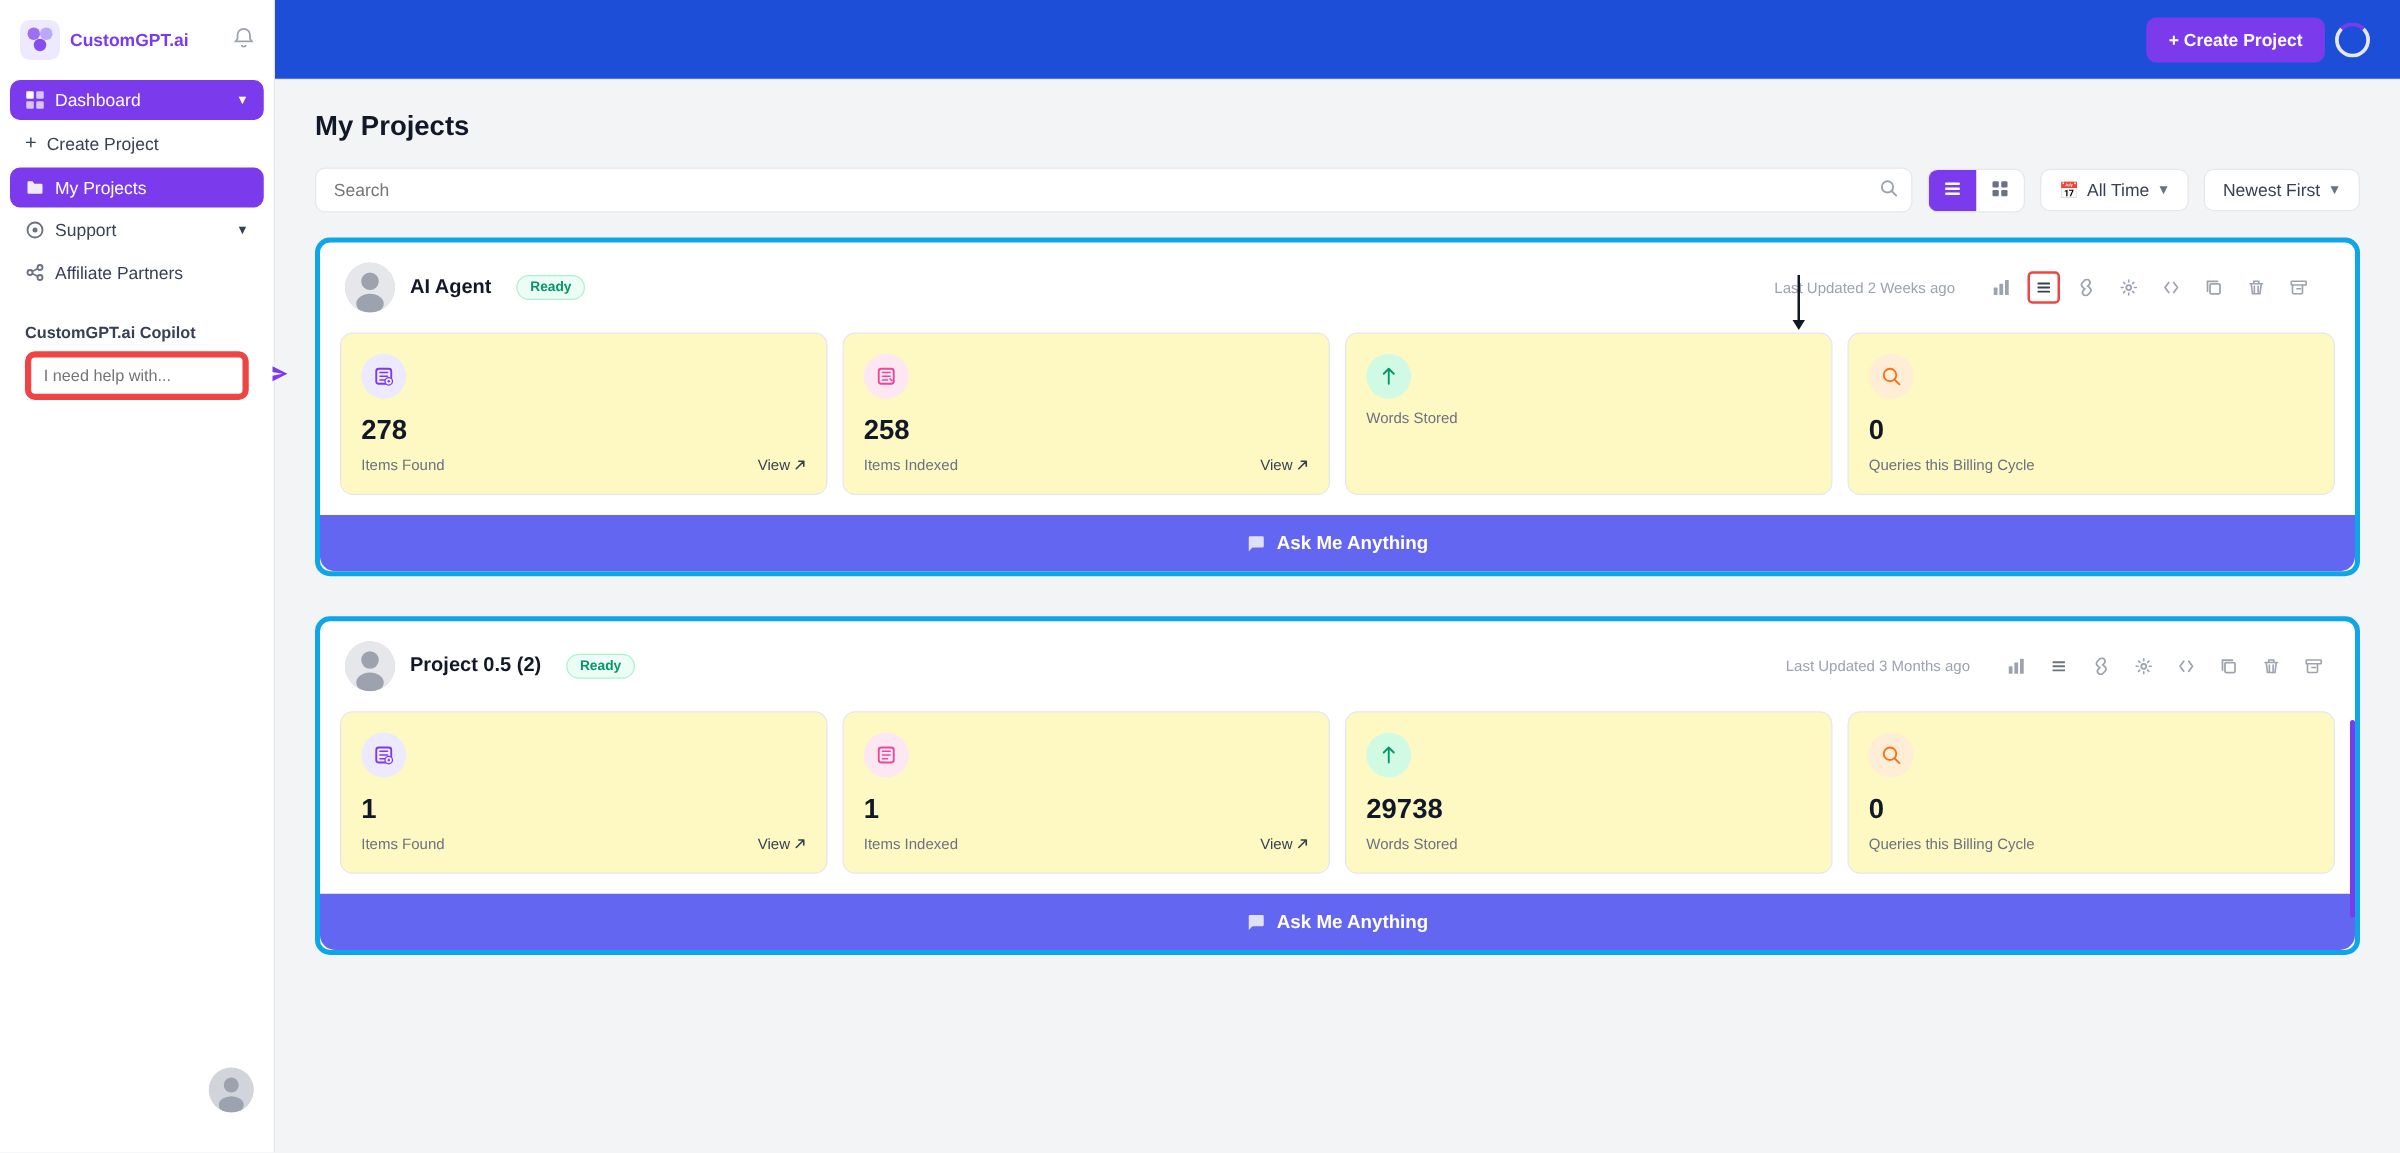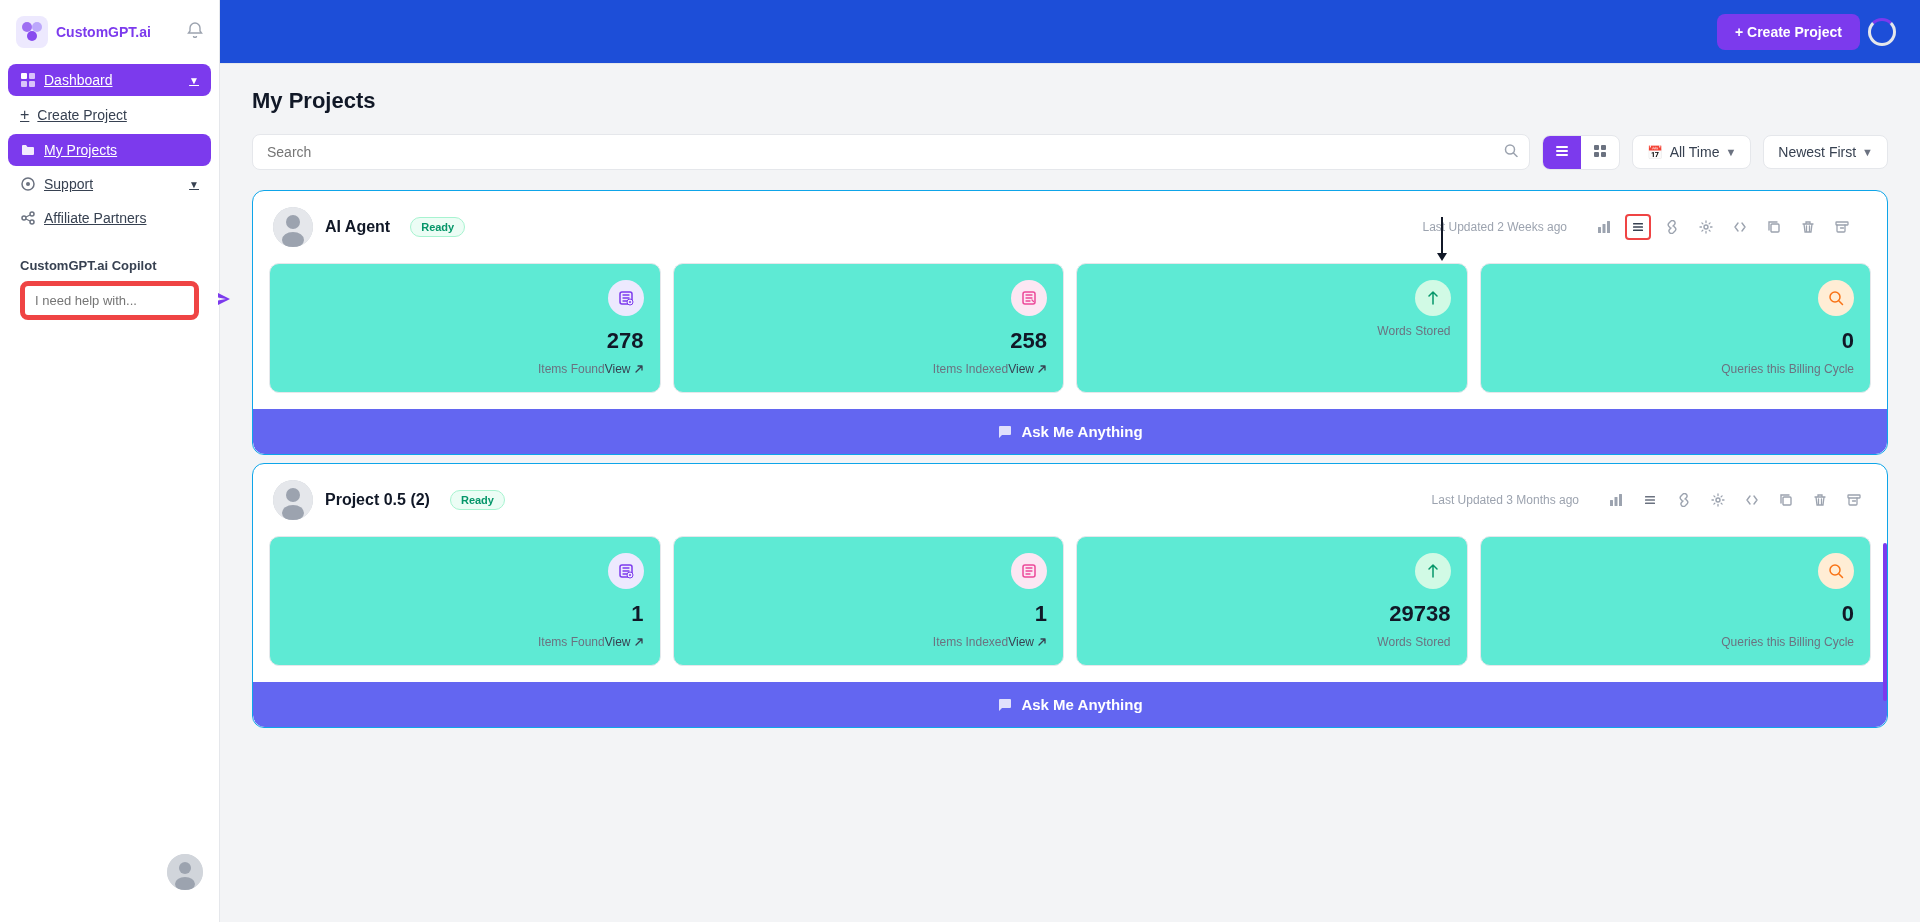--- a/index.html
+++ b/index.html
@@ -44,21 +44,20 @@
     }
     .nav-item {
       display: flex;
       align-items: center;
       gap: 8px;
       padding: 8px 12px;
       border-radius: 8px;
       cursor: pointer;
       font-size: 14px;
       color: #374151;
-      text-decoration: underline;
     }
     .nav-item.active-dashboard {
       background: #7c3aed;
       color: #ffffff;
     }
     .nav-item.active-projects {
       background: #7c3aed;
       color: #ffffff;
     }
     .nav-dropdown-arrow {
@@ -230,22 +229,22 @@
       color: #374151;
       white-space: nowrap;
     }
     .filter-dropdown .cal-icon { color: #6b7280; font-size: 13px; }
     .filter-dropdown .arrow { color: #6b7280; font-size: 11px; }
 
     
     .project-card {
       background: #ffffff;
       border-radius: 12px;
-      border: 1px solid #0ea5e9;
-      margin-bottom: 8px;
+      border: 4px solid #0ea5e9;
+      margin-bottom: 32px;
       overflow: hidden;
     }
     .project-header {
       display: flex;
       align-items: center;
       padding: 16px 20px;
       gap: 12px;
     }
     .project-avatar {
       width: 40px;
@@ -313,22 +312,21 @@
       gap: 12px;
       padding: 0 16px 16px;
     }
     .stat-card {
       border: 1px solid #e5e7eb;
       border-radius: 10px;
       padding: 16px;
       display: flex;
       flex-direction: column;
       gap: 8px;
-      background: #5eead4;
-      align-items: flex-end;
+      background: #fef9c3;
     }
     .stat-icon-wrap {
       width: 36px;
       height: 36px;
       border-radius: 50%;
       display: flex;
       align-items: center;
       justify-content: center;
       font-size: 16px;
     }

